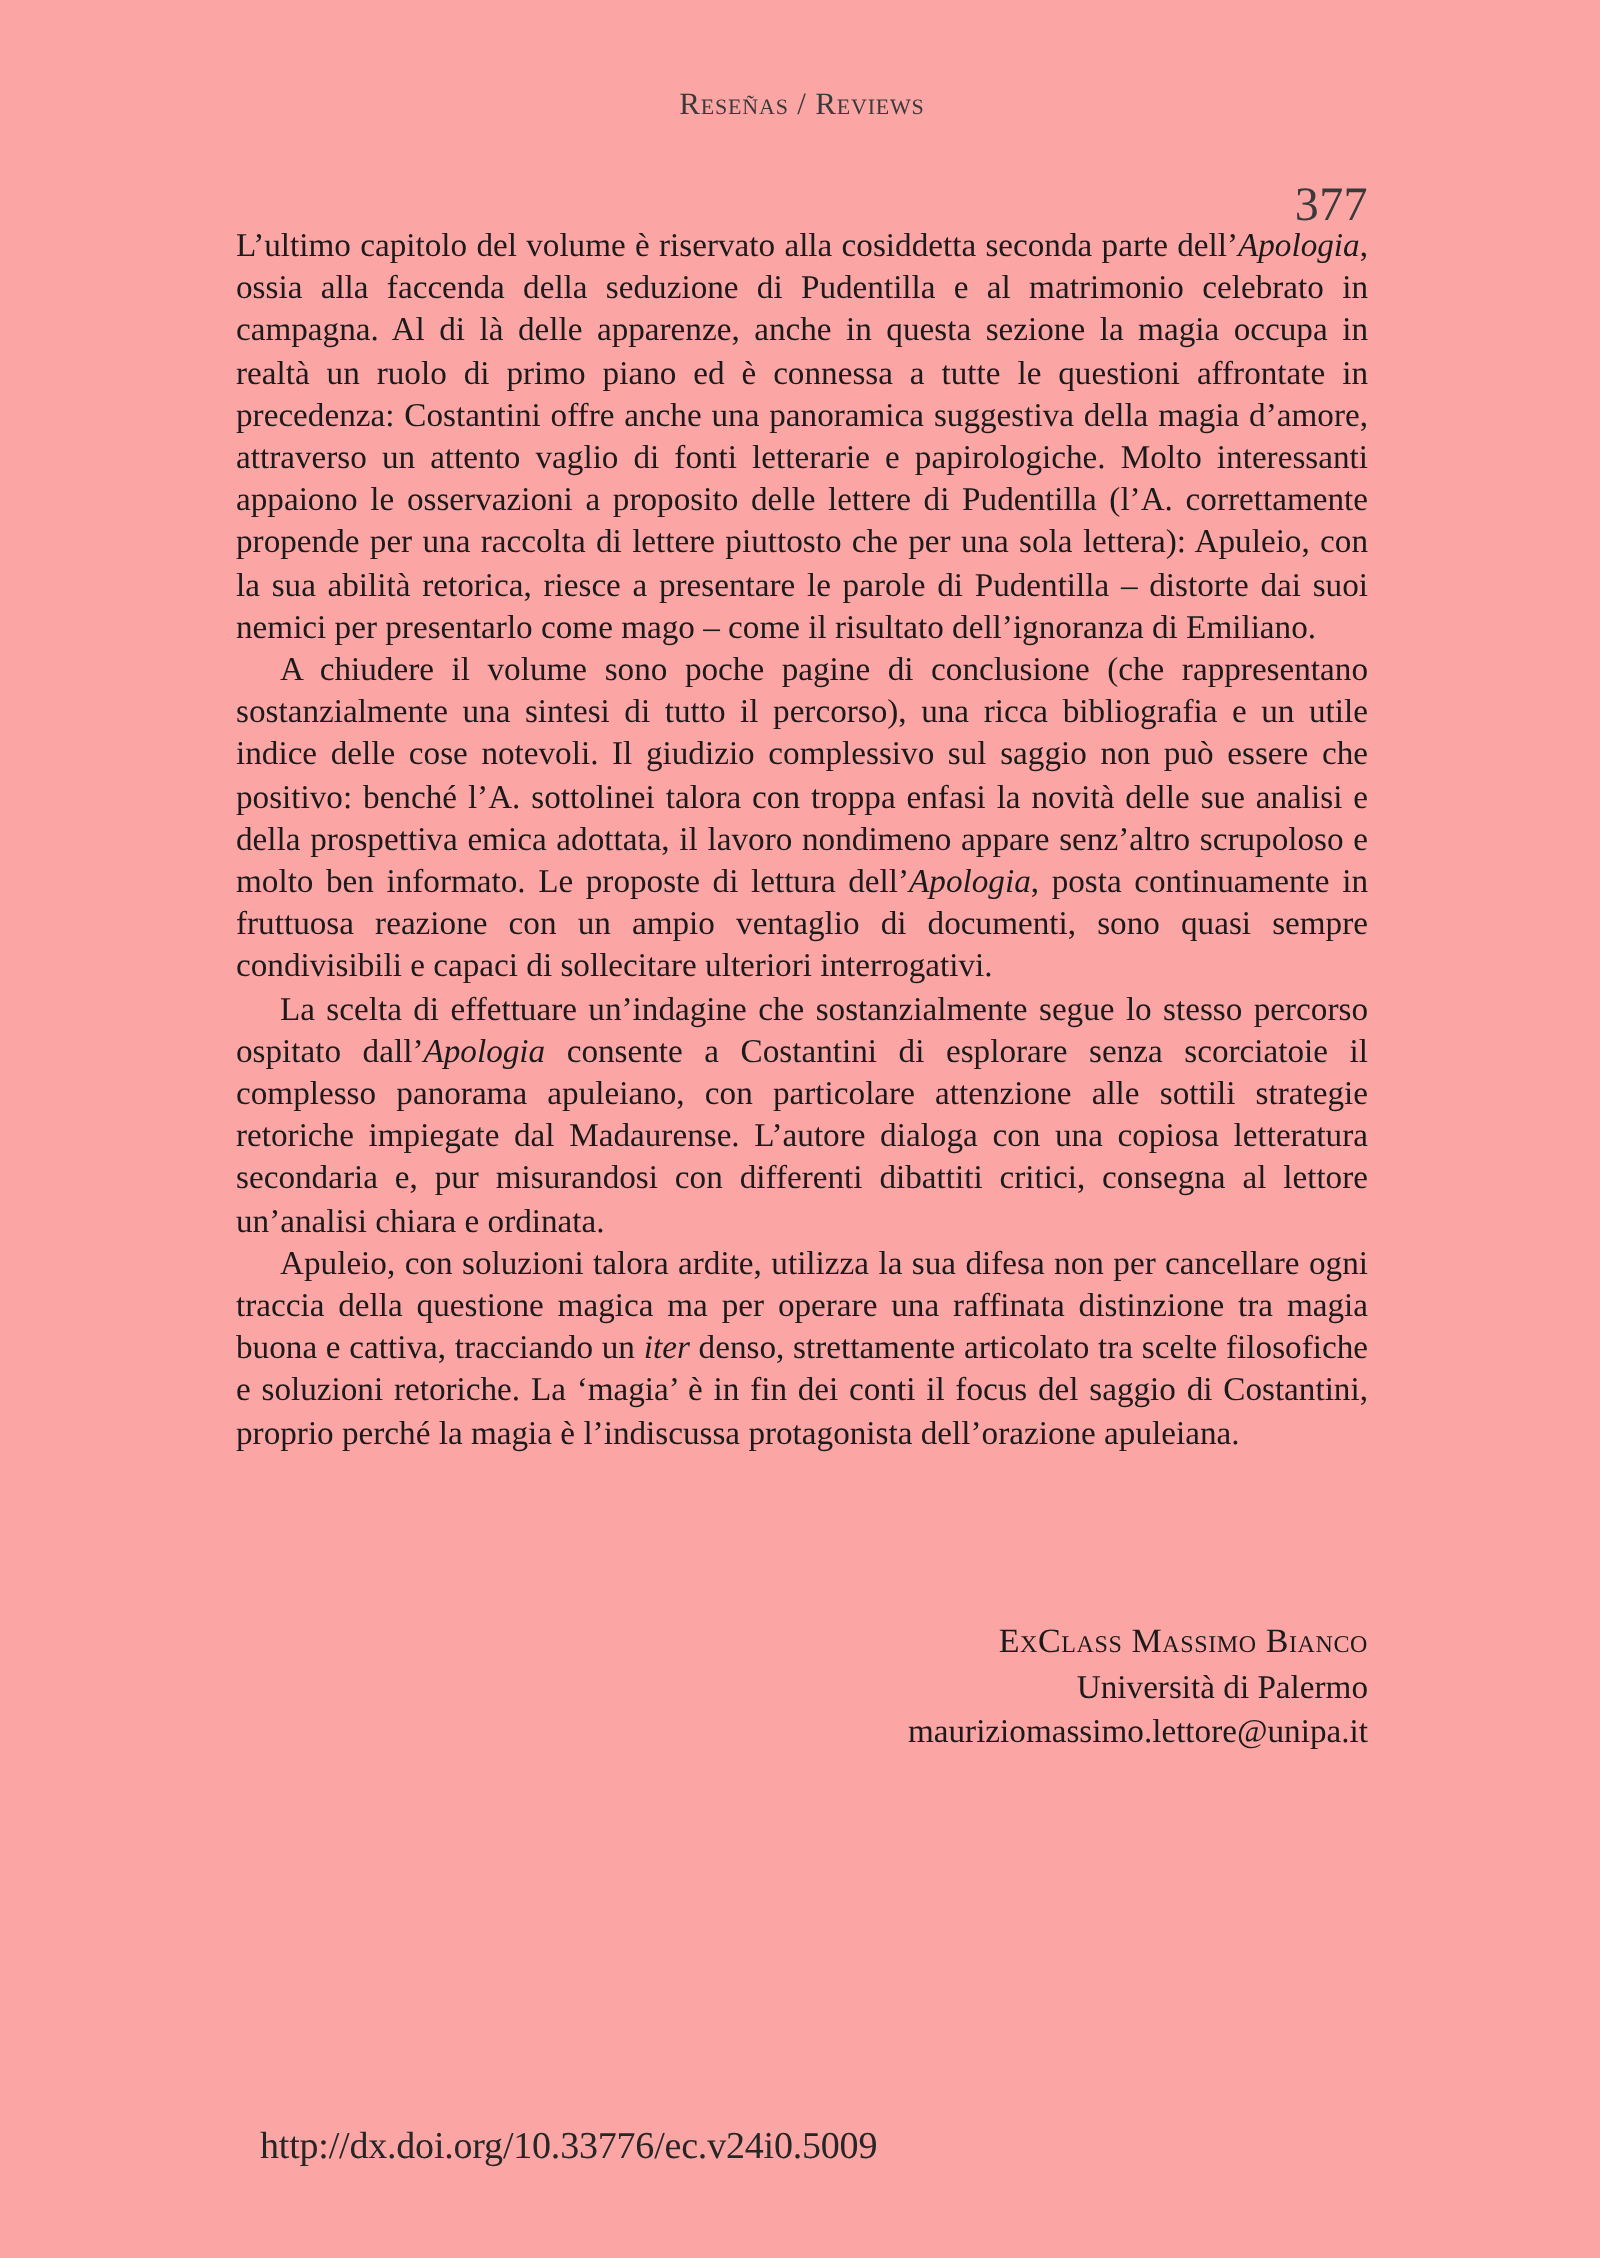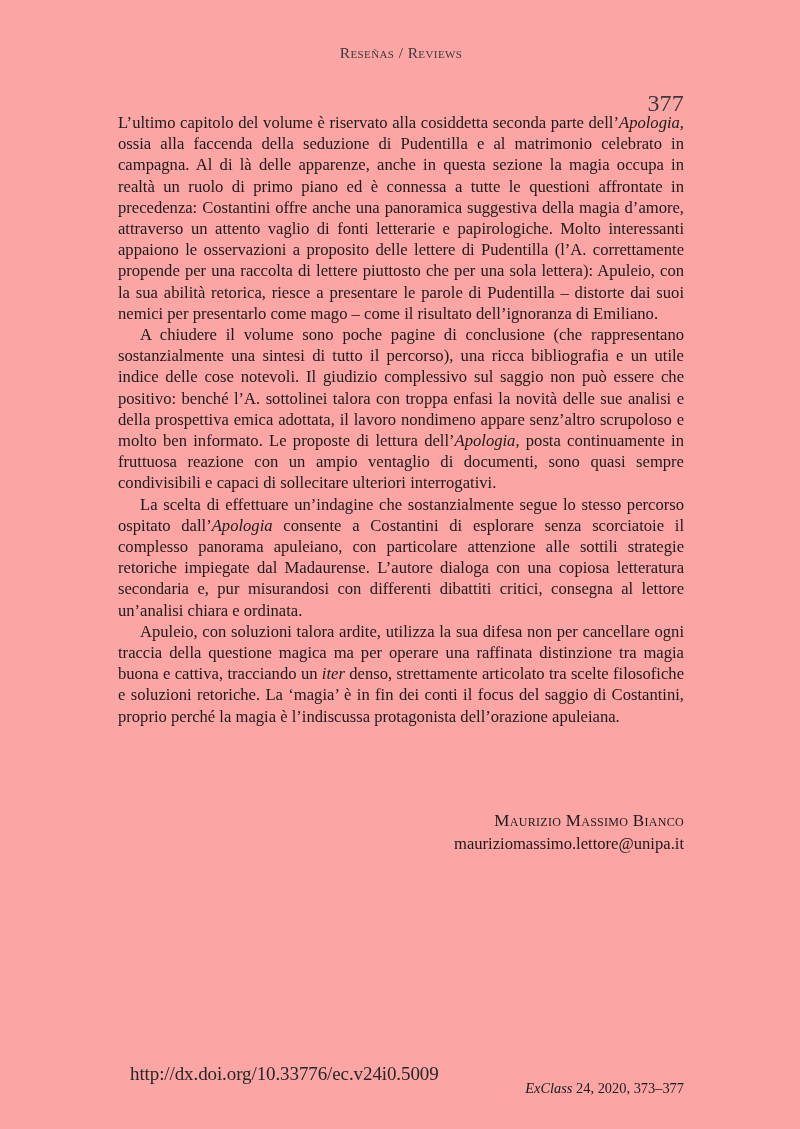--- a/index.html
+++ b/index.html
@@ -136,24 +136,22 @@
   </div>
 
   <div class="textblock">
     <p class="para">L’ultimo capitolo del volume è riservato alla cosiddetta seconda parte dell’<i>Apologia</i>, ossia alla faccenda della seduzione di Pudentilla e al matrimonio celebrato in campagna. Al di là delle apparenze, anche in questa sezione la magia occupa in realtà un ruolo di primo piano ed è connessa a tutte le questioni affrontate in precedenza: Costantini offre anche una panoramica suggestiva della magia d’amore, attraverso un attento vaglio di fonti letterarie e papirologiche. Molto interessanti appaiono le osservazioni a proposito delle lettere di Pudentilla (l’A. correttamente propende per una raccolta di lettere piuttosto che per una sola lettera): Apuleio, con la sua abilità retorica, riesce a presentare le parole di Pudentilla – distorte dai suoi nemici per presentarlo come mago – come il risultato dell’ignoranza di Emiliano.</p>
     <p class="para">A chiudere il volume sono poche pagine di conclusione (che rappresentano sostanzialmente una sintesi di tutto il percorso), una ricca bibliografia e un utile indice delle cose notevoli. Il giudizio complessivo sul saggio non può essere che positivo: benché l’A. sottolinei talora con troppa enfasi la novità delle sue analisi e della prospettiva emica adottata, il lavoro nondimeno appare senz’altro scrupoloso e molto ben informato. Le proposte di lettura dell’<i>Apologia</i>, posta continuamente in fruttuosa reazione con un ampio ventaglio di documenti, sono quasi sempre condivisibili e capaci di sollecitare ulteriori interrogativi.</p>
     <p class="para">La scelta di effettuare un’indagine che sostanzialmente segue lo stesso percorso ospitato dall’<i>Apologia</i> consente a Costantini di esplorare senza scorciatoie il complesso panorama apuleiano, con particolare attenzione alle sottili strategie retoriche impiegate dal Madaurense. L’autore dialoga con una copiosa letteratura secondaria e, pur misurandosi con differenti dibattiti critici, consegna al lettore un’analisi chiara e ordinata.</p>
     <p class="para">Apuleio, con soluzioni talora ardite, utilizza la sua difesa non per cancellare ogni traccia della questione magica ma per operare una raffinata distinzione tra magia buona e cattiva, tracciando un <i>iter</i> denso, strettamente articolato tra scelte filosofiche e soluzioni retoriche. La ‘magia’ è in fin dei conti il focus del saggio di Costantini, proprio perché la magia è l’indiscussa protagonista dell’orazione apuleiana.</p>
   </div>
 
   <div class="signature">
-    <div class="sig-line sig-name">Maurizio Massimo Bianco</div>
+    <div class="sig-line sig-name">ExClass Massimo Bianco</div>
+    <div class="sig-line">Università di Palermo</div>
     <div class="sig-line">mauriziomassimo.lettore@unipa.it</div>
   </div>
 
   <div class="footer">
     <div class="footer-doi">http://dx.doi.org/10.33776/ec.v24i0.5009</div>
-    <div class="footer-cite">
-      <span class="journal">ExClass</span><span> 24, 2020, 373–377</span>
-    </div>
   </div>
 
 </div>
 
 </body></html>

